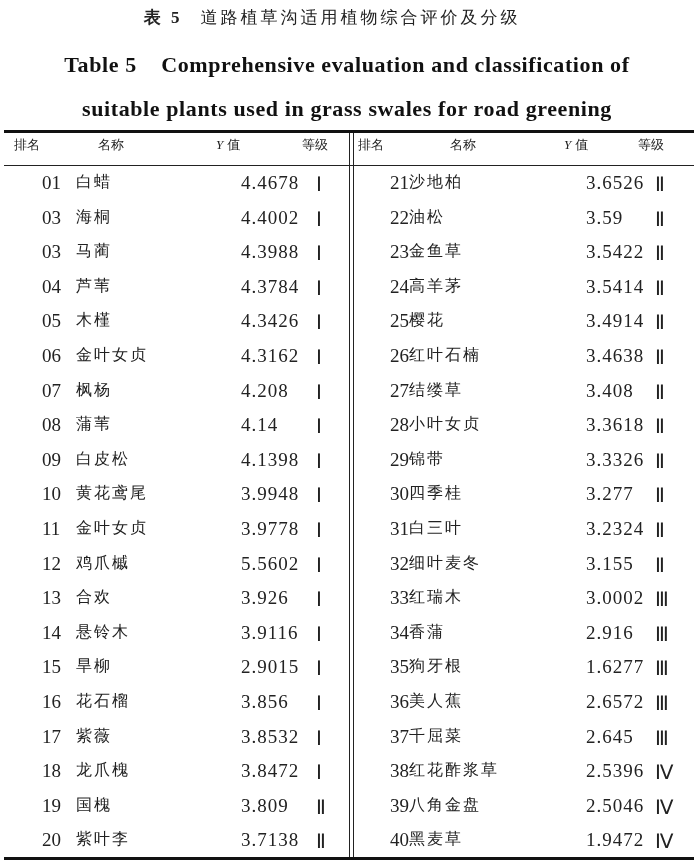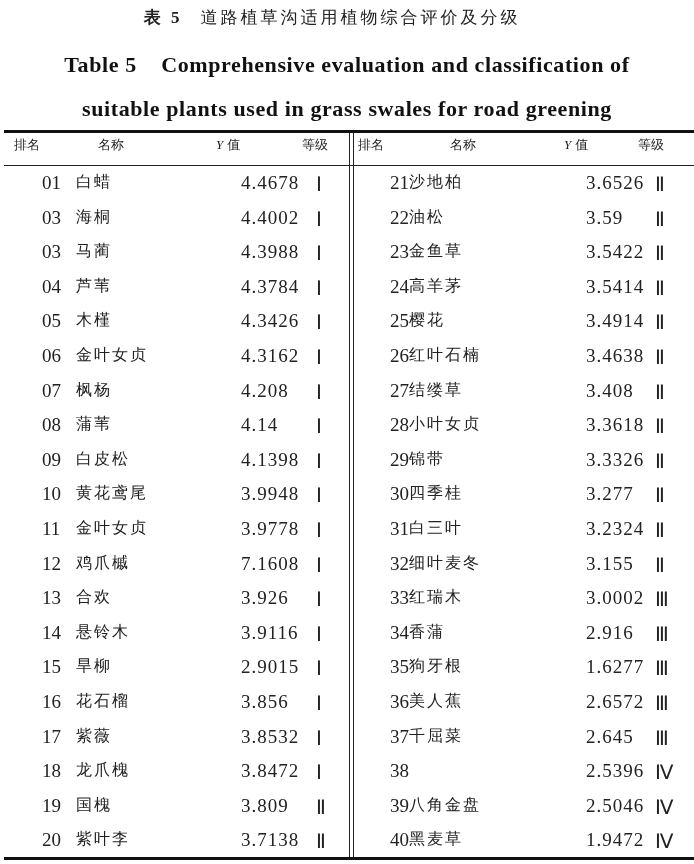--- a/index.html
+++ b/index.html
@@ -136,21 +136,21 @@
     </div>
     <div class="row">
       <span class="rank">11</span>
       <span class="name">金叶女贞</span>
       <span class="val">3.9778</span>
       <span class="grade">Ⅰ</span>
     </div>
     <div class="row">
       <span class="rank">12</span>
       <span class="name">鸡爪槭</span>
-      <span class="val">7.1608</span>
+      <span class="val">5.5602</span>
       <span class="grade">Ⅰ</span>
     </div>
     <div class="row">
       <span class="rank">13</span>
       <span class="name">合欢</span>
       <span class="val">3.926</span>
       <span class="grade">Ⅰ</span>
     </div>
     <div class="row">
       <span class="rank">14</span>
@@ -293,20 +293,21 @@
       <span class="grade">Ⅲ</span>
     </div>
     <div class="row">
       <span class="rank">37</span>
       <span class="name">千屈菜</span>
       <span class="val">2.645</span>
       <span class="grade">Ⅲ</span>
     </div>
     <div class="row">
       <span class="rank">38</span>
+      <span class="name">红花酢浆草</span>
       <span class="val">2.5396</span>
       <span class="grade">Ⅳ</span>
     </div>
     <div class="row">
       <span class="rank">39</span>
       <span class="name">八角金盘</span>
       <span class="val">2.5046</span>
       <span class="grade">Ⅳ</span>
     </div>
     <div class="row">

